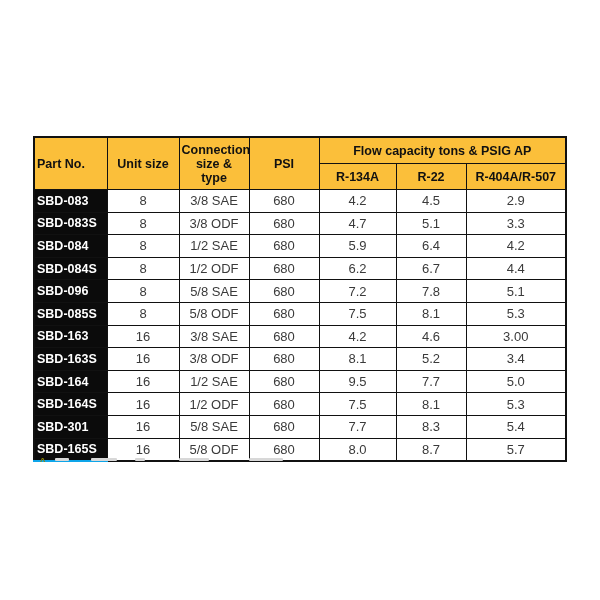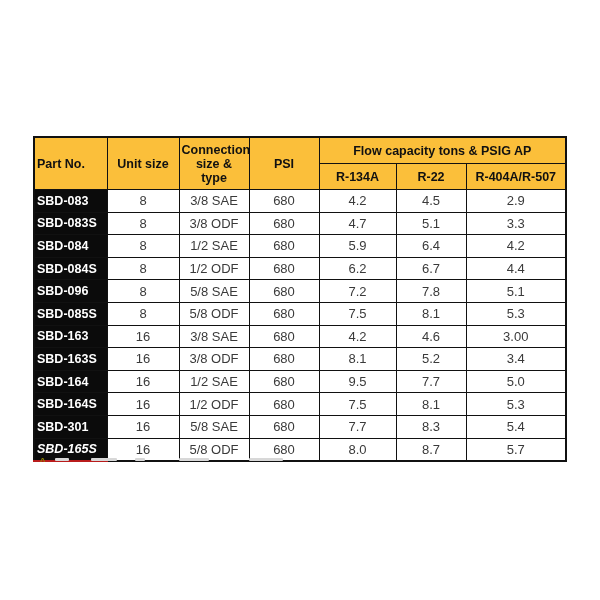--- a/index.html
+++ b/index.html
@@ -27,21 +27,21 @@
     text-align:center;height:25px;
   }
   th.h.wrap{white-space:normal;}
   th.part-h{text-align:left;padding-left:8px;margin-left:24px;}
   tbody tr{height:22.6px;}
   td.part{
     background:#0B0B0B;color:#ffffff;
     font-weight:700;font-size:12.5px;text-align:left;padding-left:8px;
     border:2px solid #ffffff;border-left:2px solid #111111;
   }
-  tbody tr:last-child td.part{border-bottom:2px solid #b91c1c;font-style:italic;}
+  tbody tr:last-child td.part{border-bottom:2px solid #0ea5e9;}
   td.val{
     color:#3A3A3A;font-size:13px;text-align:center;background:#ffffff;
   }
   .footnote{
     position:absolute;left:40px;top:456px;height:7px;overflow:hidden;
     font-size:9px;line-height:10px;
   }
   .caret{color:#8F8400;font-weight:700;vertical-align:top;}
   .mark{
     display:inline-block;height:3px;background:#D8D8D8;

